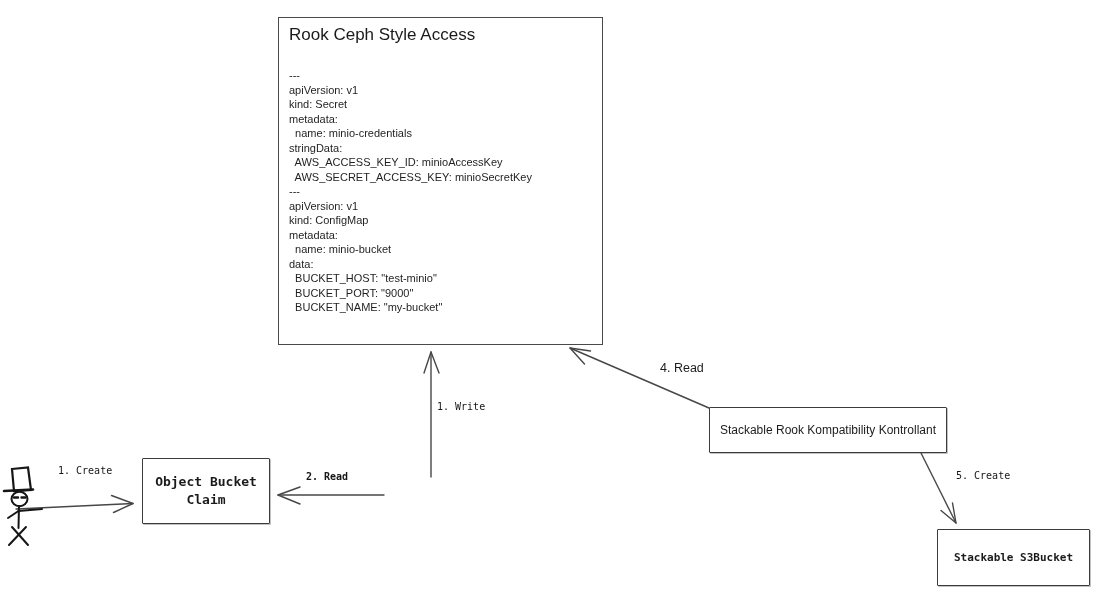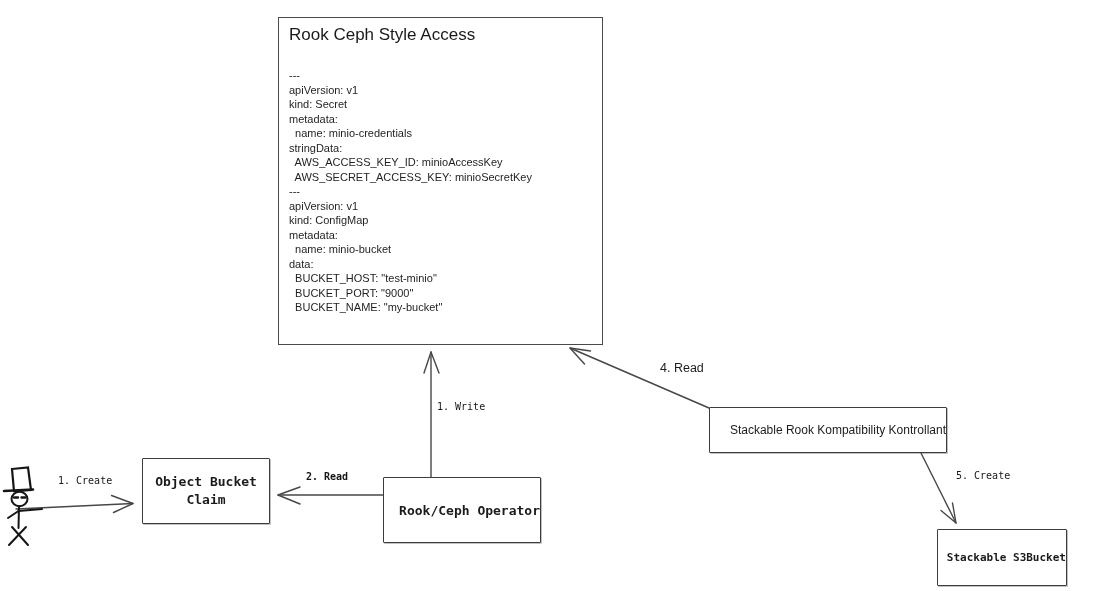--- a/index.html
+++ b/index.html
@@ -19,21 +19,21 @@
   }
   .node {
     position: absolute;
     border: 1.6px solid #3c3c3c;
     border-radius: 1px;
     background: #ffffff;
     box-shadow: 1px 1px 0 0 rgba(80,80,80,0.35);
     box-sizing: border-box;
     display: flex;
     align-items: center;
-    justify-content: flex-end;
+    justify-content: center;
     text-align: center;
   }
   .node-mono {
     font-family: "DejaVu Sans Mono", monospace;
     font-weight: bold;
     color: #1b1b1b;
   }
   .main-box {
     position: absolute;
     left: 278px; top: 17px;
@@ -55,21 +55,21 @@
     font-family: "Liberation Sans", sans-serif;
     font-size: 11px;
     line-height: 14.5px;
     white-space: pre;
     color: #1f1f1f;
   }
   .obc-box   { left: 142px; top: 458px; width: 128px; height: 66px; font-size: 13px; line-height: 1.35; padding: 0 6px; }
   .op-box    { left: 383px; top: 477px; width: 158px; height: 66px; font-size: 13px; white-space: nowrap; }
   .kk-box    { left: 709px; top: 407px; width: 238px; height: 46px; font-size: 12px; white-space: nowrap;
                font-family: "Liberation Sans", sans-serif; color: #1c1c1c; }
-  .s3-box    { left: 937px; top: 529px; width: 130px; height: 57px; font-size: 11px; white-space: nowrap; }
+  .s3-box    { left: 937px; top: 529px; width: 153px; height: 57px; font-size: 11px; white-space: nowrap; }
   .edge-label {
     position: absolute;
     font-family: "DejaVu Sans Mono", monospace;
     font-size: 10px;
     color: #161616;
     white-space: nowrap;
   }
   .edge-label-sans {
     position: absolute;
     font-family: "Liberation Sans", sans-serif;
@@ -136,33 +136,30 @@
 data:
   BUCKET_HOST: "test-minio"
   BUCKET_PORT: "9000"
   BUCKET_NAME: "my-bucket"</pre>
   </div>
 
   <div class="node node-mono obc-box">
     <span>Object Bucket Claim</span>
   </div>
 
-  <div class="node node-mono op-box">
-    <span>Rook/Ceph Operator</span>
-  </div>
 
   <div class="node kk-box">
     <span>Stackable Rook Kompatibility Kontrollant</span>
   </div>
 
   <div class="node node-mono s3-box">
     <span>Stackable S3Bucket</span>
   </div>
 
-  <div class="edge-label" style="left:58px; top:475px;">1. Create</div>
+  <div class="edge-label" style="left:58px; top:465px;">1. Create</div>
 
   <div class="edge-label" style="left:306px; top:471px;font-weight:bold;">2. Read</div>
 
   <div class="edge-label" style="left:437px; top:401px;">1. Write</div>
 
   <div class="edge-label-sans" style="left:660px; top:361px;">4. Read</div>
 
   <div class="edge-label" style="left:956px; top:470px;">5. Create</div>
 
 </div>

